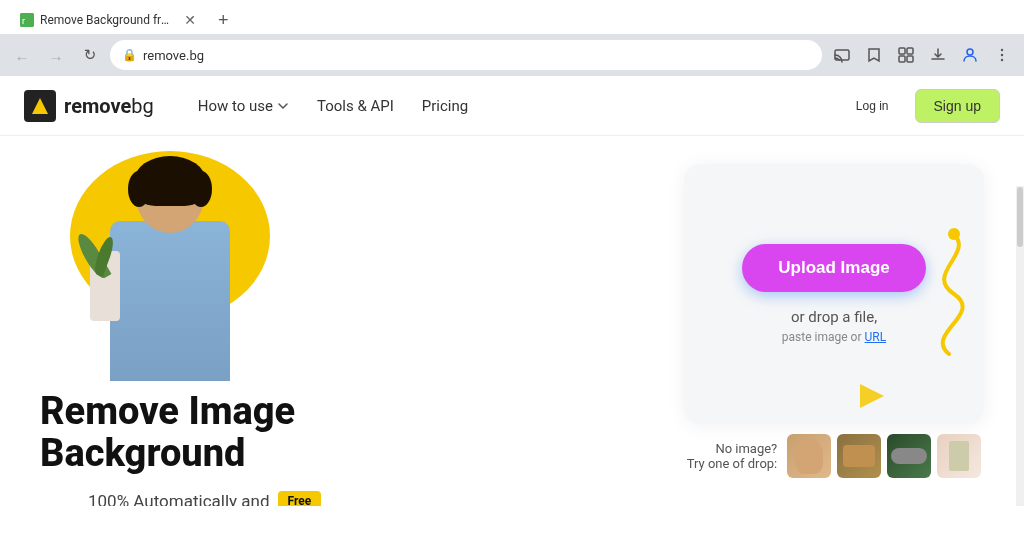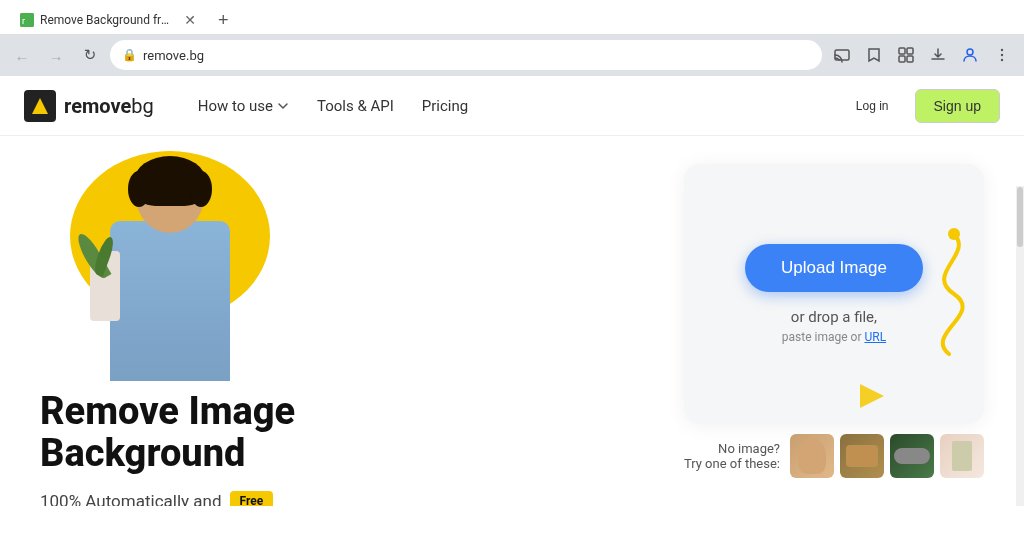--- a/index.html
+++ b/index.html
@@ -31,27 +31,27 @@
     .btn-login { padding: 8px 16px; font-size: 12px; color: #333; background: none; border: none; cursor: pointer; font-weight: 500; }
     .btn-signup { padding: 8px 18px; font-size: 14px; color: #333; background: #bef264; border: 1.5px solid #ccc; border-radius: 6px; cursor: pointer; font-weight: 500; }
 
     
     .hero { display: flex; align-items: center; padding: 20px 40px; height: 370px; position: relative; overflow: hidden; }
     .hero-left { flex: 1; padding-right: 20px; position: relative; z-index: 2; }
     .hero-image-area { position: relative; width: 280px; height: 250px; margin-bottom: 10px; }
     .hero-blob { position: absolute; width: 200px; height: 170px; background: #f5c800; border-radius: 50%; top: 20px; left: 30px; z-index: 0; }
     .hero-text { position: relative; z-index: 2; }
     .hero-title { font-size: 38px; font-weight: 800; color: #111; line-height: 1.1; margin-bottom: 16px; }
-    .hero-subtitle { font-size: 17px; color: #444; display: flex; align-items: center; gap: 8px; }
+    .hero-subtitle { font-size: 17px; color: #444; display: flex; align-items: center; gap: 8px; margin-left: 48px; }
     .hero-free-badge { background: #f5c800; color: #111; padding: 3px 10px; border-radius: 4px; font-weight: 700; font-size: 12px; }
 
     
     .hero-right { display: flex; flex-direction: column; align-items: center; position: relative; }
     .upload-card { background: #f5f6f7; border-radius: 16px; width: 300px; height: 260px; display: flex; flex-direction: column; align-items: center; justify-content: center; gap: 16px; box-shadow: 0 2px 20px rgba(0,0,0,0.06); }
-    .upload-btn { background: #3b82f6; color: #fff; border: none; border-radius: 30px; padding: 14px 36px; font-size: 17px; font-weight: 400; cursor: pointer; box-shadow: 0 4px 14px rgba(30,111,243,0.35); }
+    .upload-btn { background: #d946ef; color: #fff; border: none; border-radius: 30px; padding: 14px 36px; font-size: 17px; font-weight: 700; cursor: pointer; box-shadow: 0 4px 14px rgba(30,111,243,0.35); }
     .upload-drop-text { color: #555; font-size: 15px; }
     .upload-drop-sub { color: #888; font-size: 12px; margin-top: -12px; }
     .upload-drop-sub a { color: #1e6ff3; }
     .sample-section { display: flex; align-items: center; gap: 10px; margin-top: 10px; }
     .sample-images { display: flex; gap: 6px; }
     .sample-thumb { width: 44px; height: 44px; border-radius: 6px; overflow: hidden; cursor: pointer; }
 
     
     .deco-squiggle { position: absolute; right: 10px; top: 60px; width: 80px; height: 140px; }
     .deco-triangle { position: absolute; right: 100px; top: 220px; }
@@ -210,21 +210,21 @@
         <button class="upload-btn">Upload Image</button>
         <p class="upload-drop-text">or drop a file,</p>
         <p class="upload-drop-sub">
           paste image or <a href="#">URL</a>
         </p>
       </div>
 
       <div class="sample-section">
         <div style="font-size:13px;color:#555;text-align:right;">
           <span>No image?</span><br>
-          <span>Try one of these:</span>
+          <span>Try one of drop:</span>
         </div>
         <div class="sample-images">
           <div class="sample-thumb" style="background:linear-gradient(135deg,#c8a070,#e0b88a);display:flex;align-items:center;justify-content:center;">
             <div style="width:28px;height:36px;background:#d4a574;border-radius:50% 50% 30% 30%;"></div>
           </div>
           <div class="sample-thumb" style="background:linear-gradient(135deg,#8a7040,#b0904e);display:flex;align-items:center;justify-content:center;">
             <div style="width:32px;height:22px;background:#c09050;border-radius:4px;"></div>
           </div>
           <div class="sample-thumb" style="background:linear-gradient(135deg,#2a4a2a,#4a7a4a);display:flex;align-items:center;justify-content:center;">
             <div style="width:36px;height:16px;background:#888;border-radius:10px;"></div>

